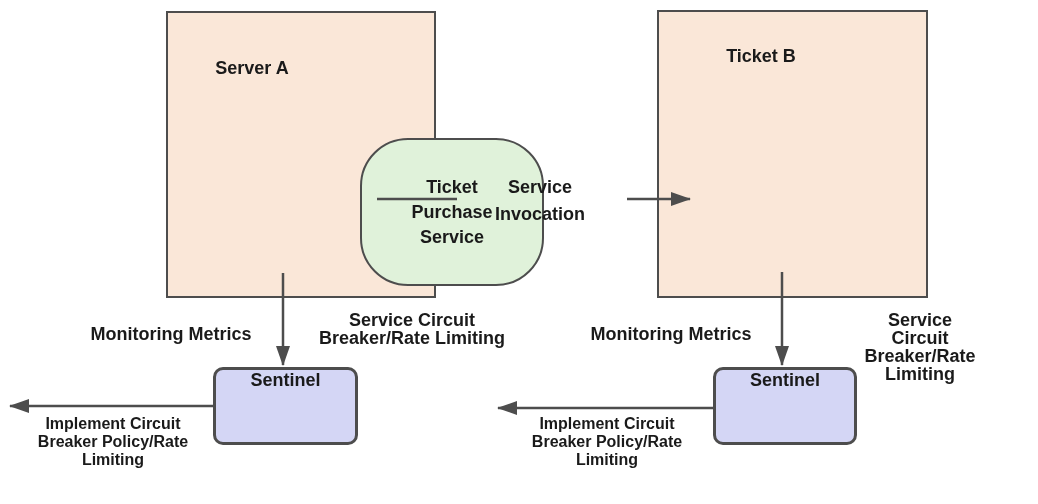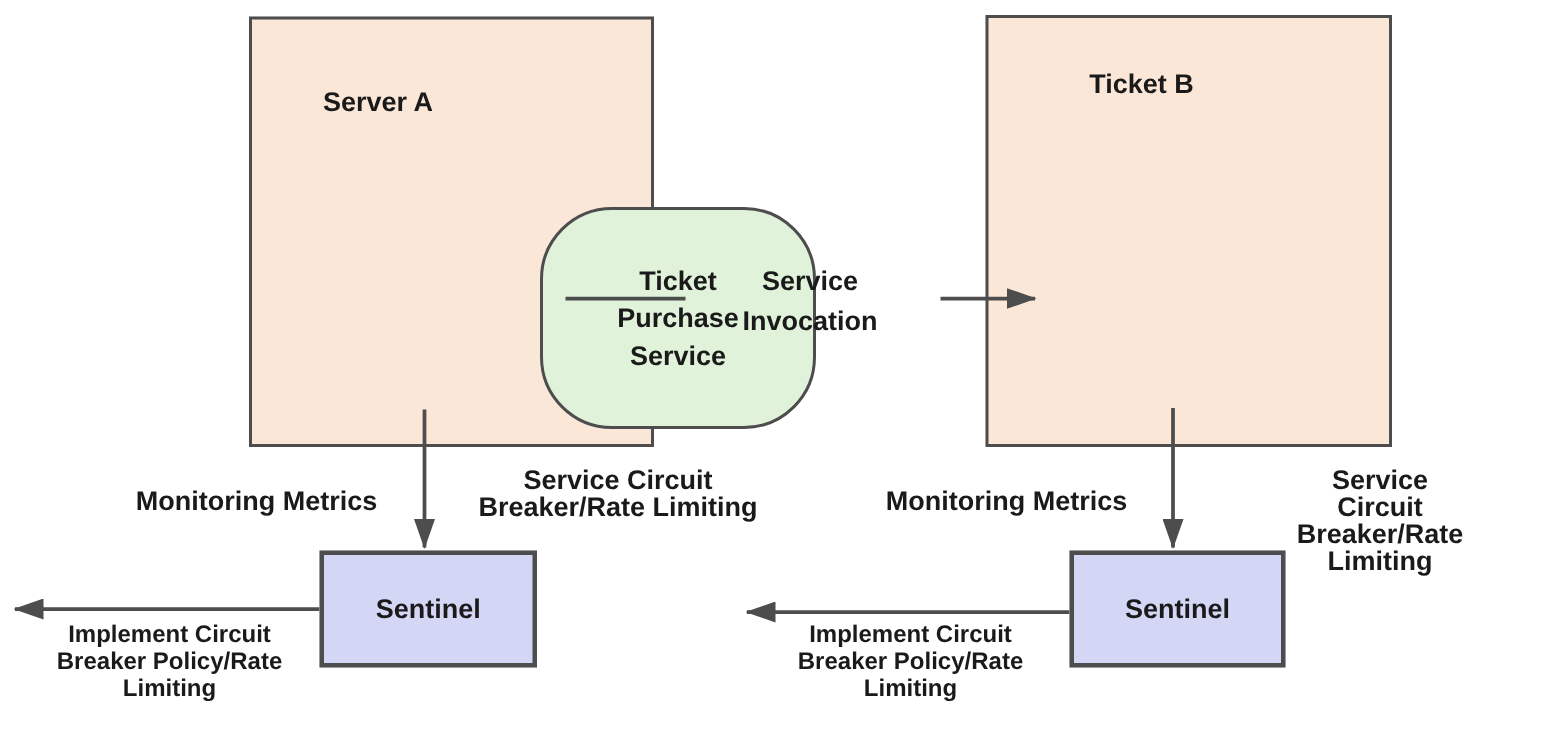--- a/index.html
+++ b/index.html
@@ -55,23 +55,22 @@
     font-size: 18px;
     line-height: 25px;
     white-space: pre-line;
   }
   .service-a { left: 192px; top: 125px; width: 184px; height: 148px; }
 
   .sentinel {
     position: absolute;
     background: var(--sentinel-fill);
     border: 3px solid var(--stroke);
-    border-radius: 0;
+    border-radius: 10px;
     display: flex;
-    align-items: center;
     justify-content: center;
     font-size: 18px;
   }
   .sentinel-a { left: 213px; top: 367px; width: 145px; height: 78px; }
   .sentinel-b { left: 713px; top: 367px; width: 144px; height: 78px; }
 
   .lbl {
     position: absolute;
     transform: translateX(-50%);
     text-align: center;

